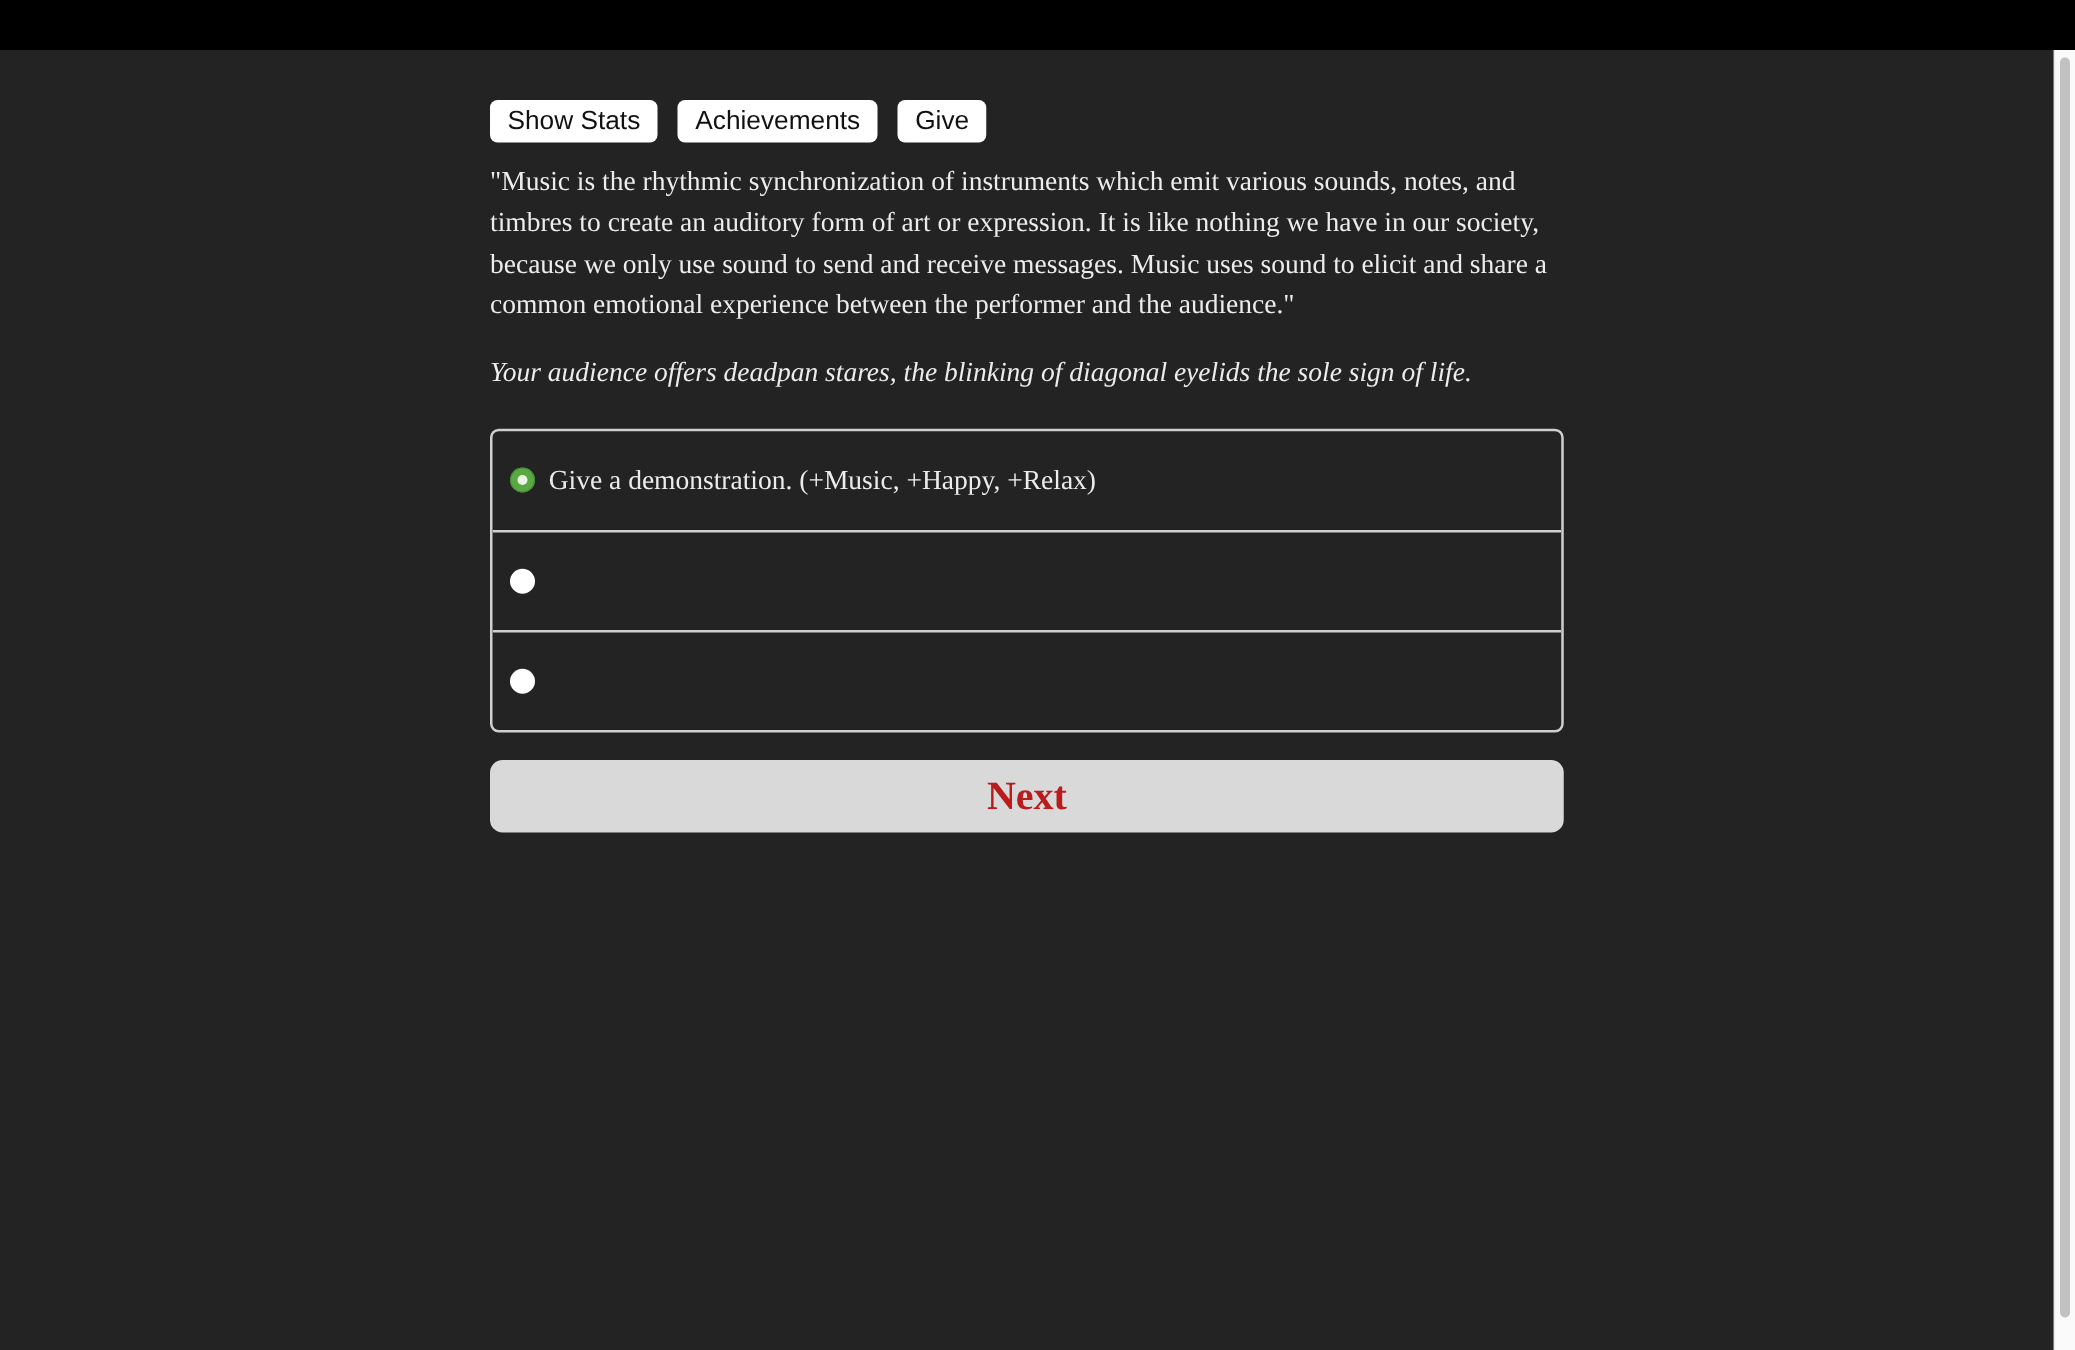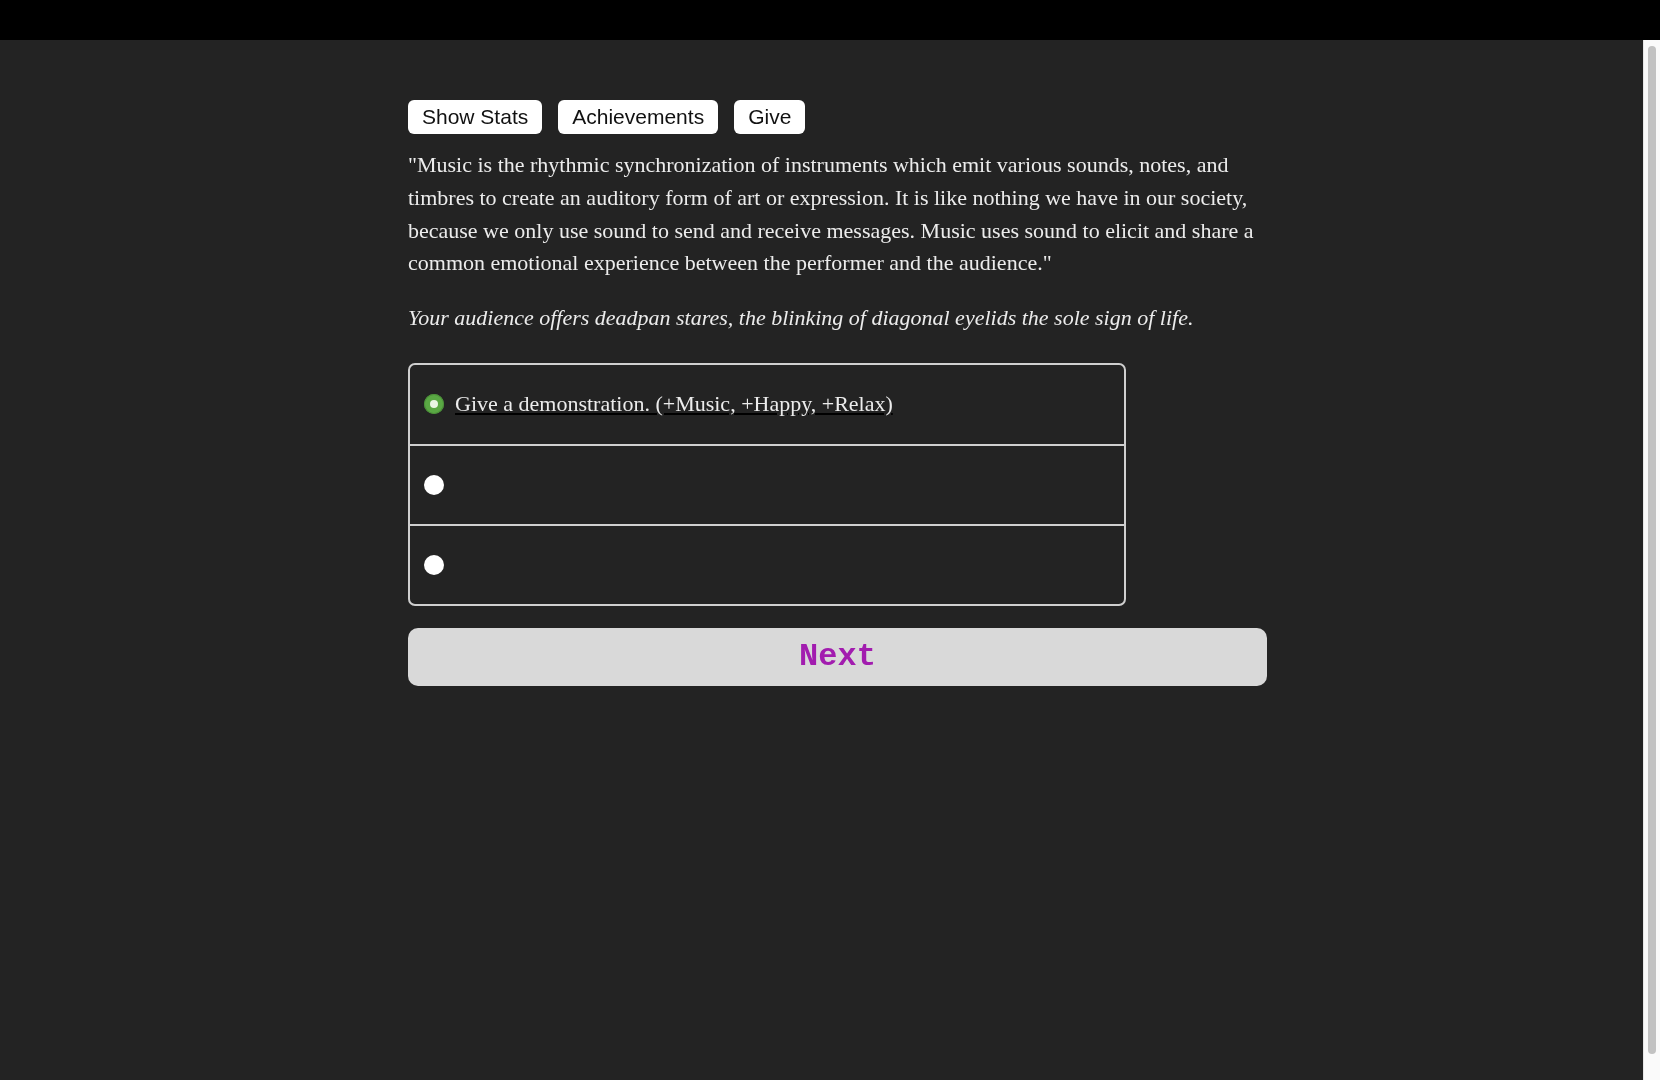--- a/index.html
+++ b/index.html
@@ -6,58 +6,58 @@
   body {
     width:1660px; height:1080px; overflow:hidden; position:relative;
     background:#232323;
     font-family:"Liberation Serif", "DejaVu Serif", serif;
   }
   .topbar { position:absolute; left:0; top:0; width:1660px; height:40px; background:#000; }
   .page { position:absolute; left:0; top:40px; width:1643px; height:1040px; background:#232323; }
   .scrollbar { position:absolute; left:1643px; top:40px; width:17px; height:1040px; background:#fafafa; border-left:1px solid #e6e6e6; box-sizing:border-box; }
   .scroll-thumb { position:absolute; left:4px; top:6px; width:8px; height:1008px; background:#c2c2c2; border-radius:4px; }
 
-  .content { position:absolute; left:392px; top:60px; width:860px;margin-left:16px; }
+  .content { position:absolute; left:392px; top:40px; width:860px; }
   .toolbar { display:flex; gap:16px; height:34px; }
   .tbtn {
     background:#fff; color:#111; border:none; border-radius:6px;
     font-family:"Liberation Sans", "DejaVu Sans", sans-serif;
     font-size:21px; height:34px; padding:0 14px; line-height:34px; cursor:pointer;
   }
   .para {
     color:#ececec; font-size:22px; line-height:32.8px; margin:0;
     width:850px;
   }
   .p1 { margin-top:15px; }
   .p2 { margin-top:22px;font-style:italic; }
 
   .choices {
     margin-top:28px; border:2px solid #cfcfcf; border-radius:7px; overflow:hidden;
-    width:718px; box-sizing:border-box;text-decoration:underline;
+    width:859px; box-sizing:border-box;
   }
   .choice {
     height:80px; display:flex; align-items:center; padding-left:14px;
     border-top:2px solid #cfcfcf; box-sizing:border-box; cursor:pointer;
   }
   .choice:first-child { border-top:none; height:79px; }
   .radio {
     width:20px; height:20px; border-radius:50%; background:#fff; flex:none;
     position:relative; margin-right:11px;
   }
   .radio.checked { background:#5aa844; box-shadow:0 0 0 1px #4a8f38 inset; }
   .radio.checked::after {
     content:""; position:absolute; left:6px; top:6px; width:8px; height:8px;
     border-radius:50%; background:#e9f6e4;
   }
   .choice-label { color:#ececec; font-size:22px; }
 
   .next {
     margin-top:22px; width:859px; height:58px; background:#d9d9d9; border:none;
-    border-radius:10px; color:#a21caf;
-    font-family:Liberation Mono, monospace;
+    border-radius:10px; color:#b91c1c;
+    font-family:Liberation Serif, serif;
     font-size:32px; font-weight:bold; cursor:pointer;
   }
 </style>
 </head>
 <body>
 
 <div class="topbar"></div>
 
 <div class="page">
   <div class="content">

